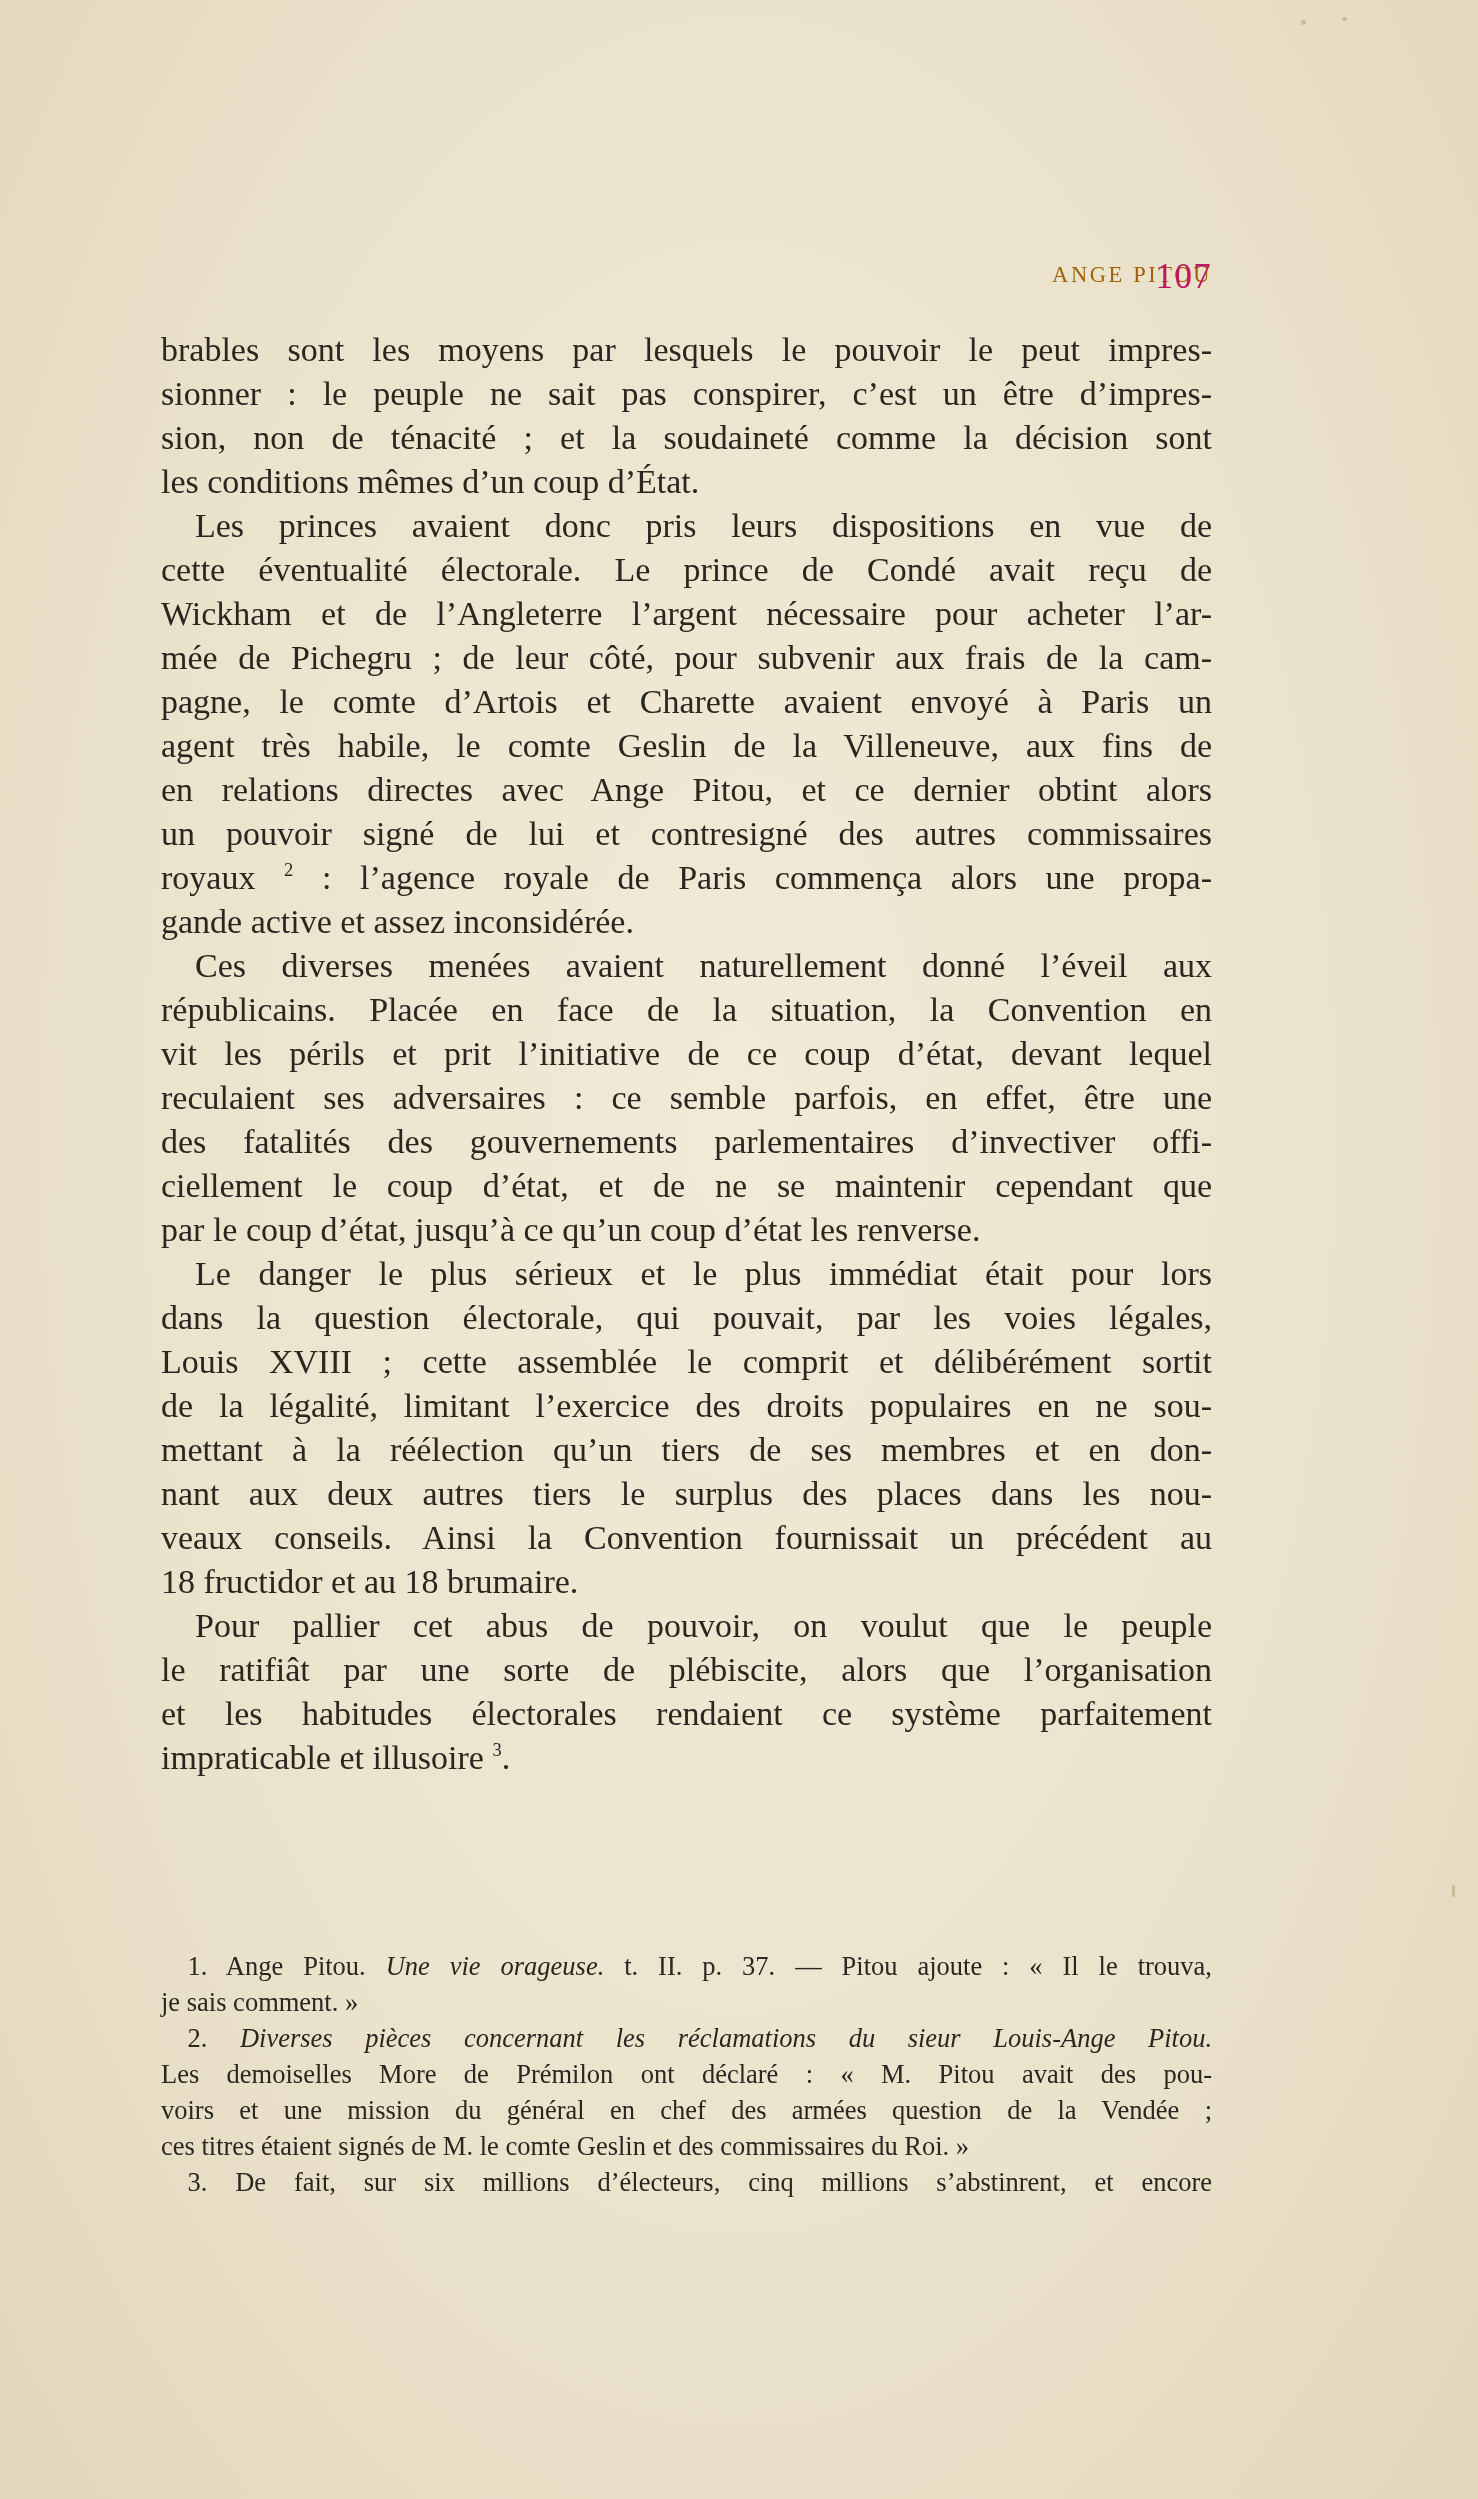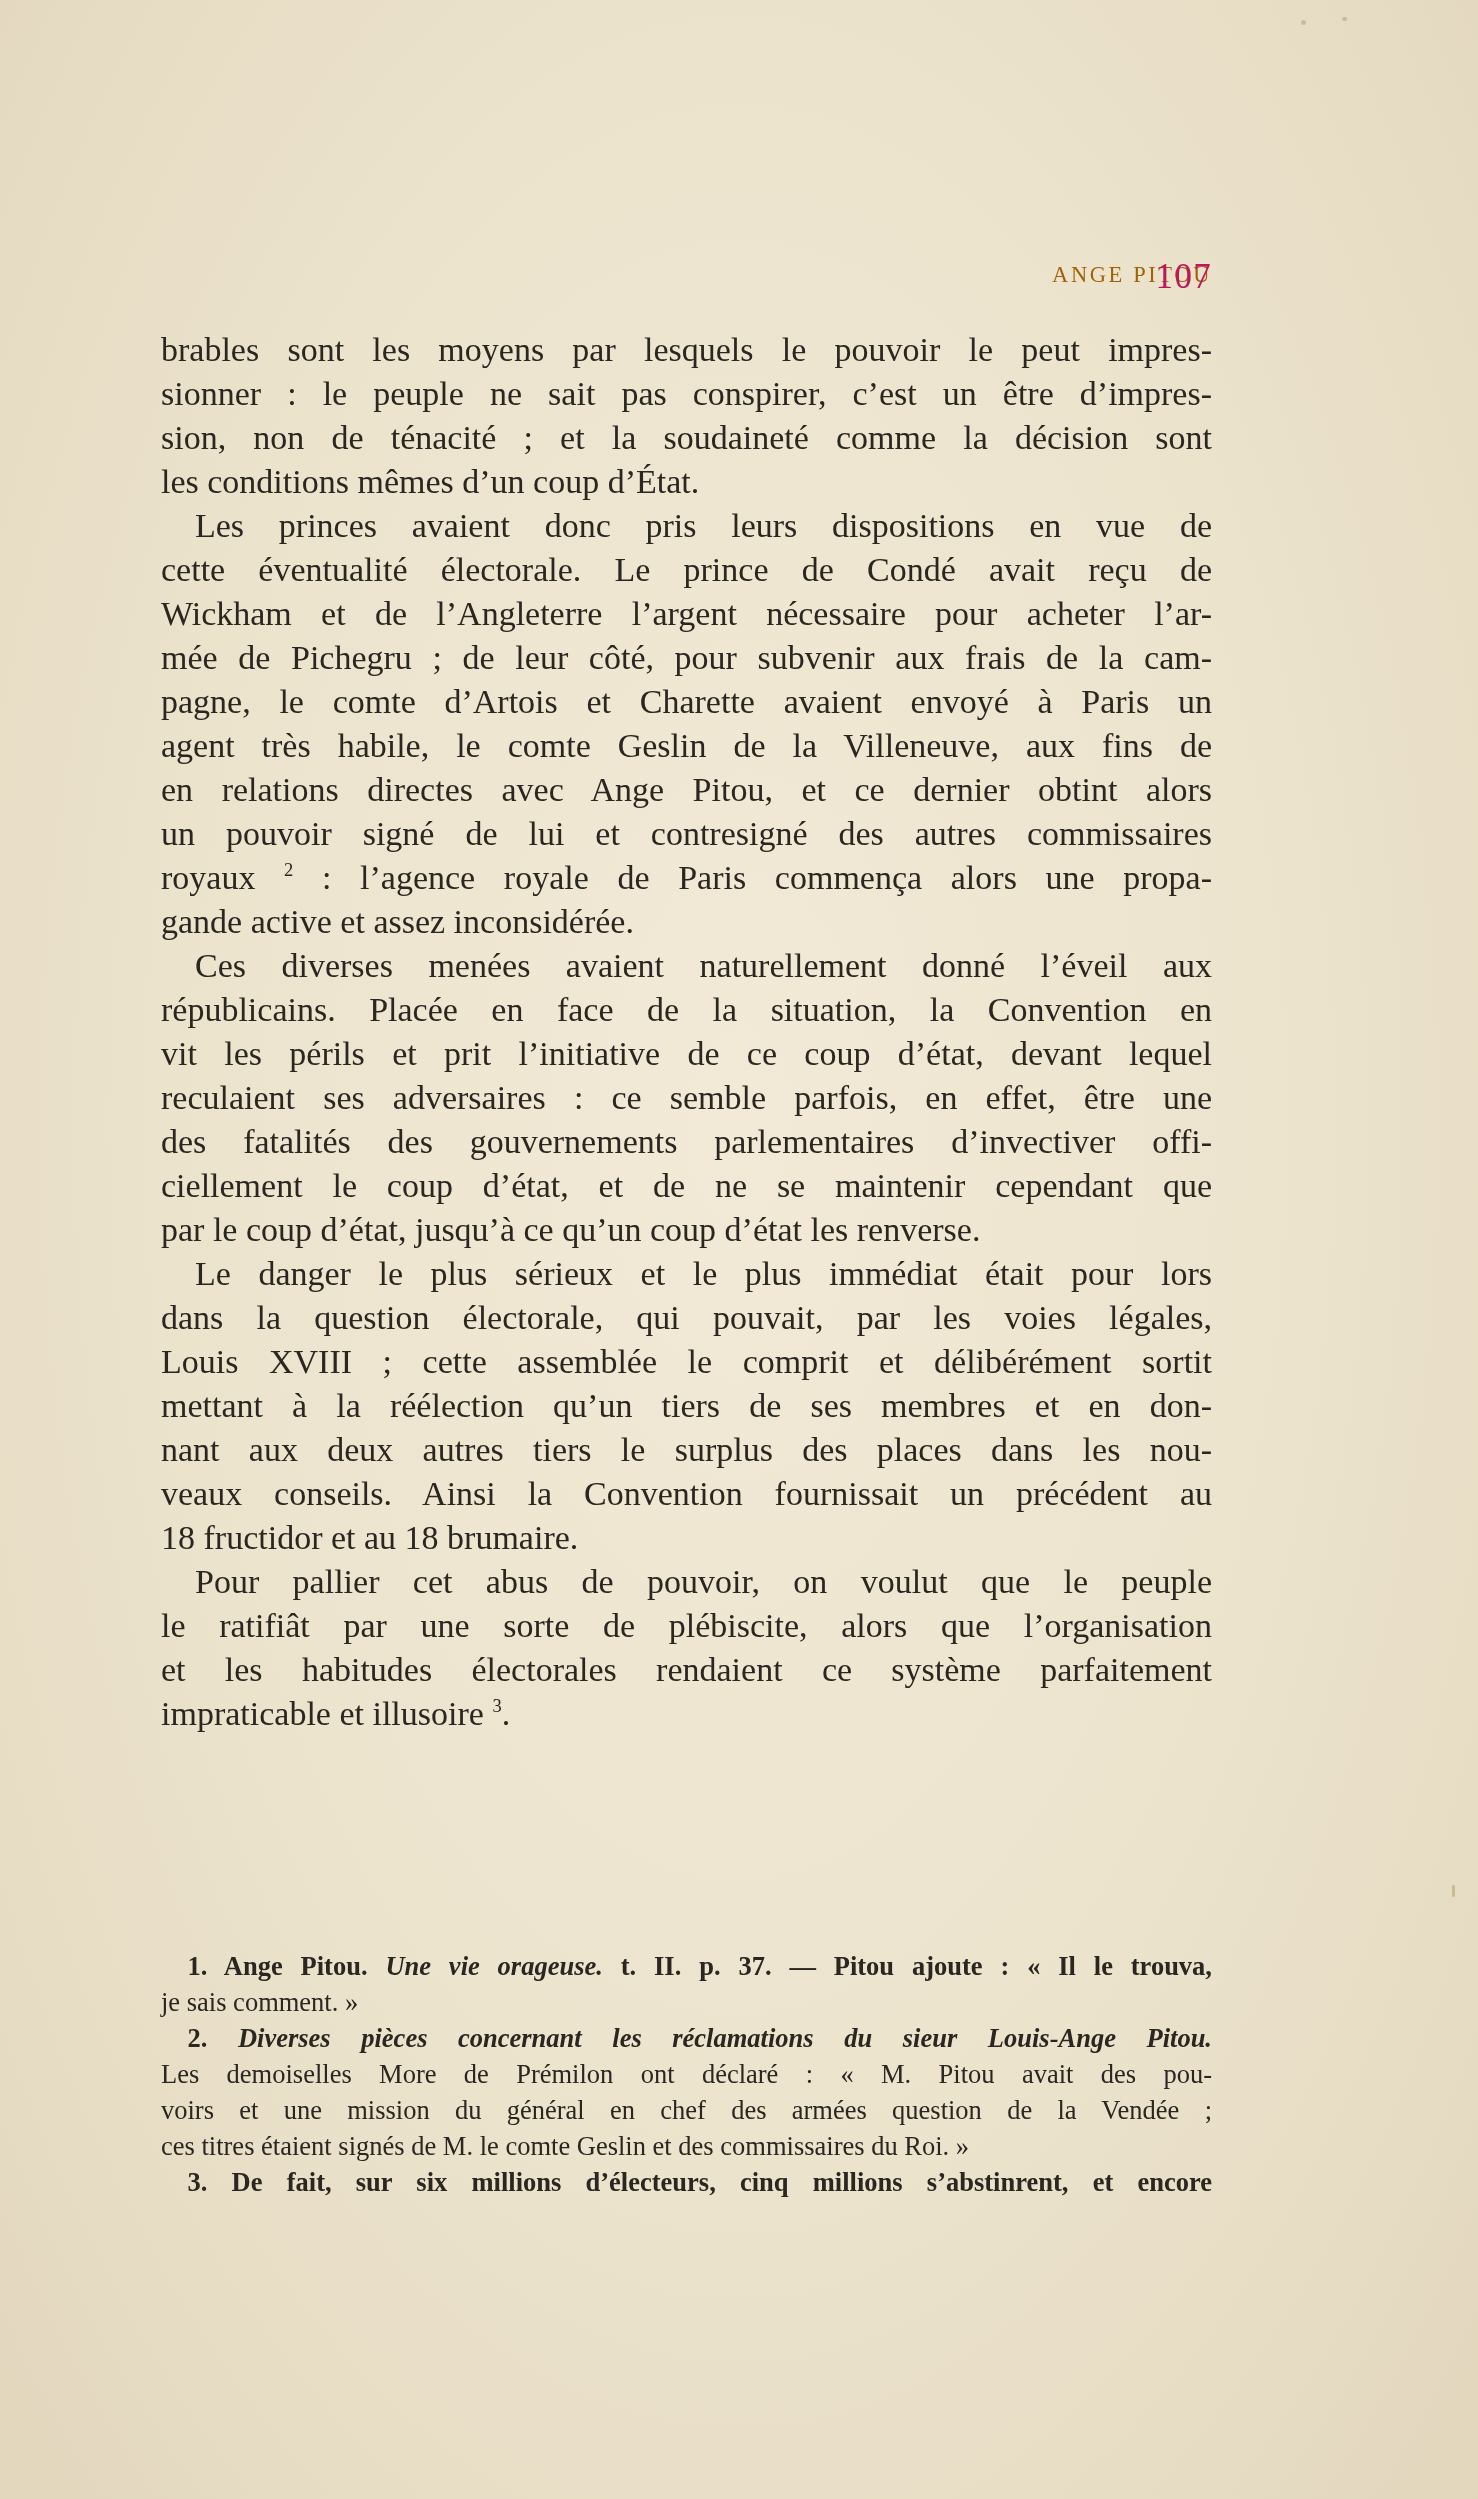--- a/index.html
+++ b/index.html
@@ -87,21 +87,20 @@
     white-space: nowrap;
     text-align: justify;
     text-align-last: justify;
   }
   .fline.last {
     text-align: left;
     text-align-last: left;
   }
   .fline.indent {
     padding-left: 26.5px;
-    font-weight: bold;
   }
   .it { font-style: italic; }
   .speck {
     position: absolute;
     border-radius: 50%;
     background: #b8a47c;
     opacity: 0.6;
   }
 </style>
 </head>
@@ -139,20 +138,21 @@
     <span class="line">républicains. Placée en face de la situation, la Convention en</span>
     <span class="line">vit les périls et prit l’initiative de ce coup d’état, devant lequel</span>
     <span class="line">reculaient ses adversaires : ce semble parfois, en effet, être une</span>
     <span class="line">des fatalités des gouvernements parlementaires d’invectiver offi-</span>
     <span class="line">ciellement le coup d’état, et de ne se maintenir cependant que</span>
     <span class="line last">par le coup d’état, jusqu’à ce qu’un coup d’état les renverse.</span>
 
     <span class="line indent">Le danger le plus sérieux et le plus immédiat était pour lors</span>
     <span class="line">dans la question électorale, qui pouvait, par les voies légales,</span>
     <span class="line">Louis XVIII ; cette assemblée le comprit et délibérément sortit</span>
+    <span class="line">de la légalité, limitant l’exercice des droits populaires en ne sou-</span>
     <span class="line">mettant à la réélection qu’un tiers de ses membres et en don-</span>
     <span class="line">nant aux deux autres tiers le surplus des places dans les nou-</span>
     <span class="line">veaux conseils. Ainsi la Convention fournissait un précédent au</span>
     <span class="line last">18 fructidor et au 18 brumaire.</span>
 
     <span class="line indent">Pour pallier cet abus de pouvoir, on voulut que le peuple</span>
     <span class="line">le ratifiât par une sorte de plébiscite, alors que l’organisation</span>
     <span class="line">et les habitudes électorales rendaient ce système parfaitement</span>
     <span class="line last"><span>impraticable et illusoire </span><sup class="fn">3</sup><span>.</span></span>
   </div>

